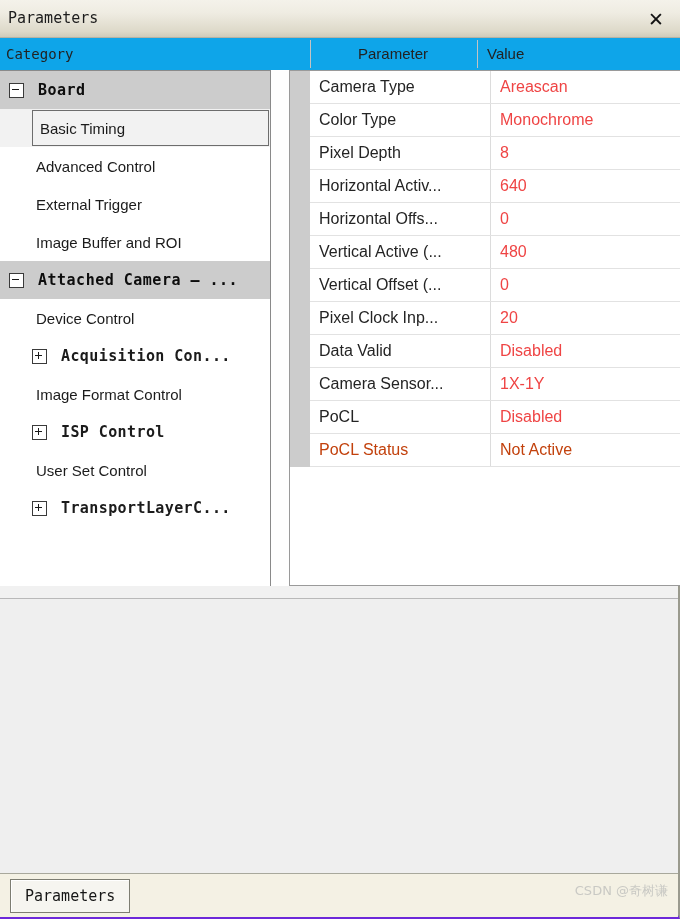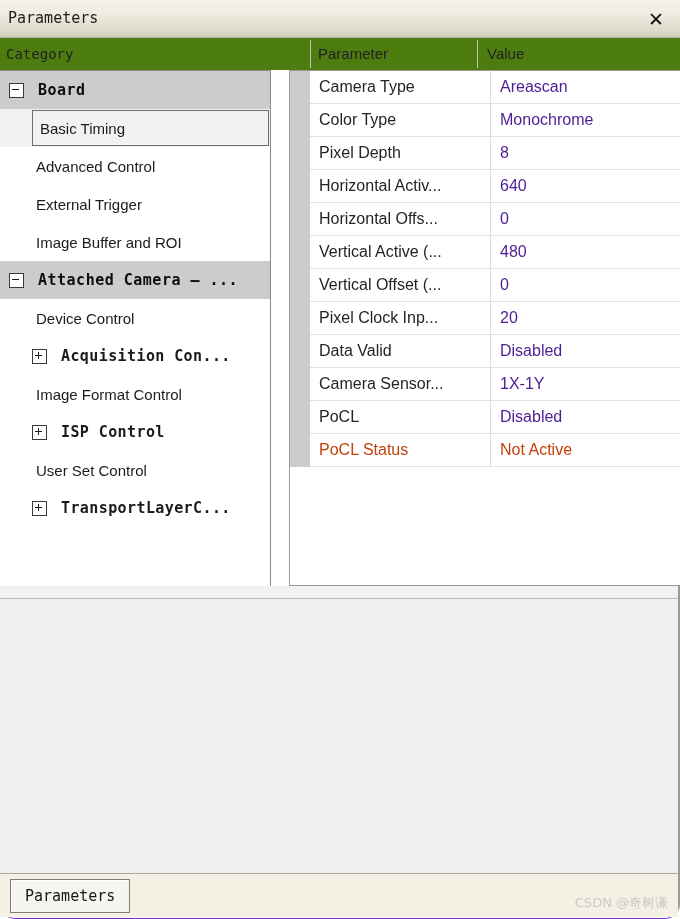--- a/index.html
+++ b/index.html
@@ -15,22 +15,21 @@
     overflow: hidden;
   }
 
   #window {
     position: relative;
     width: 680px;
     height: 919px;
     background: #ffffff;
     box-sizing: border-box;
     border-right: 2px solid #9a9a8e;
-    border-bottom: 1px solid #6d28d9;
-    border-radius: 15px;
+    border-bottom: 4px solid #6d28d9;
   }
 
   
   #titlebar {
     position: absolute;
     left: 0; top: 0;
     width: 680px;
     height: 38px;
     background: linear-gradient(to bottom, #f4f2ea 0%, #efece2 35%, #ddd9c9 85%, #cfcbba 100%);
     border-bottom: 1px solid #b6b2a3;
@@ -60,39 +59,39 @@
     color: #111111;
     cursor: pointer;
   }
 
   
   #headerstrip {
     position: absolute;
     left: 0; top: 38px;
     width: 680px;
     height: 32px;
-    background: #4d7c0f;
+    background: #0ea5e9;
     box-sizing: border-box;
   }
   .hdr-cell {
     position: absolute;
     top: 0;
     height: 32px;
     line-height: 32px;
     font-size: 15px;
     color: #222222;
     white-space: nowrap;
     overflow: hidden;
   }
   .hdr-mono {
     font-family: "DejaVu Sans Mono", monospace;
     font-size: 14px;
   }
   #hdr-category { left: 6px; width: 300px; }
-  #hdr-parameter { left: 318px; width: 150px; }
+  #hdr-parameter { left: 318px; width: 150px; text-align: center; }
   #hdr-value { left: 487px; width: 180px; }
   .hdr-sep {
     position: absolute;
     top: 40px;
     width: 1px;
     height: 28px;
     background: #c3c3c3;
   }
 
   
@@ -238,21 +237,21 @@
     overflow: hidden;
   }
   .prow .pval {
     position: absolute;
     left: 190px;
     top: 0;
     right: 4px;
     height: 32px;
     line-height: 32px;
     font-size: 16px;
-    color: #4c1d95;
+    color: #ef4444;
     white-space: nowrap;
     overflow: hidden;
   }
   .prow .vsep {
     position: absolute;
     left: 180px;
     top: 0;
     width: 1px;
     height: 32px;
     background: #dcdcdc;
@@ -311,21 +310,21 @@
     font-family: "DejaVu Sans Mono", monospace;
     font-size: 15px;
     color: #161616;
     cursor: pointer;
     box-shadow: 1px 1px 0 #ffffff inset;
     white-space: nowrap;
   }
   #watermark {
     position: absolute;
     right: 10px;
-    top: 20px;
+    top: 8px;
     font-family: "DejaVu Sans", sans-serif;
     font-size: 13px;
     color: #c9c9c4;
     white-space: nowrap;
   }
 </style>
 </head>
 <body>
 
 <div id="window">

